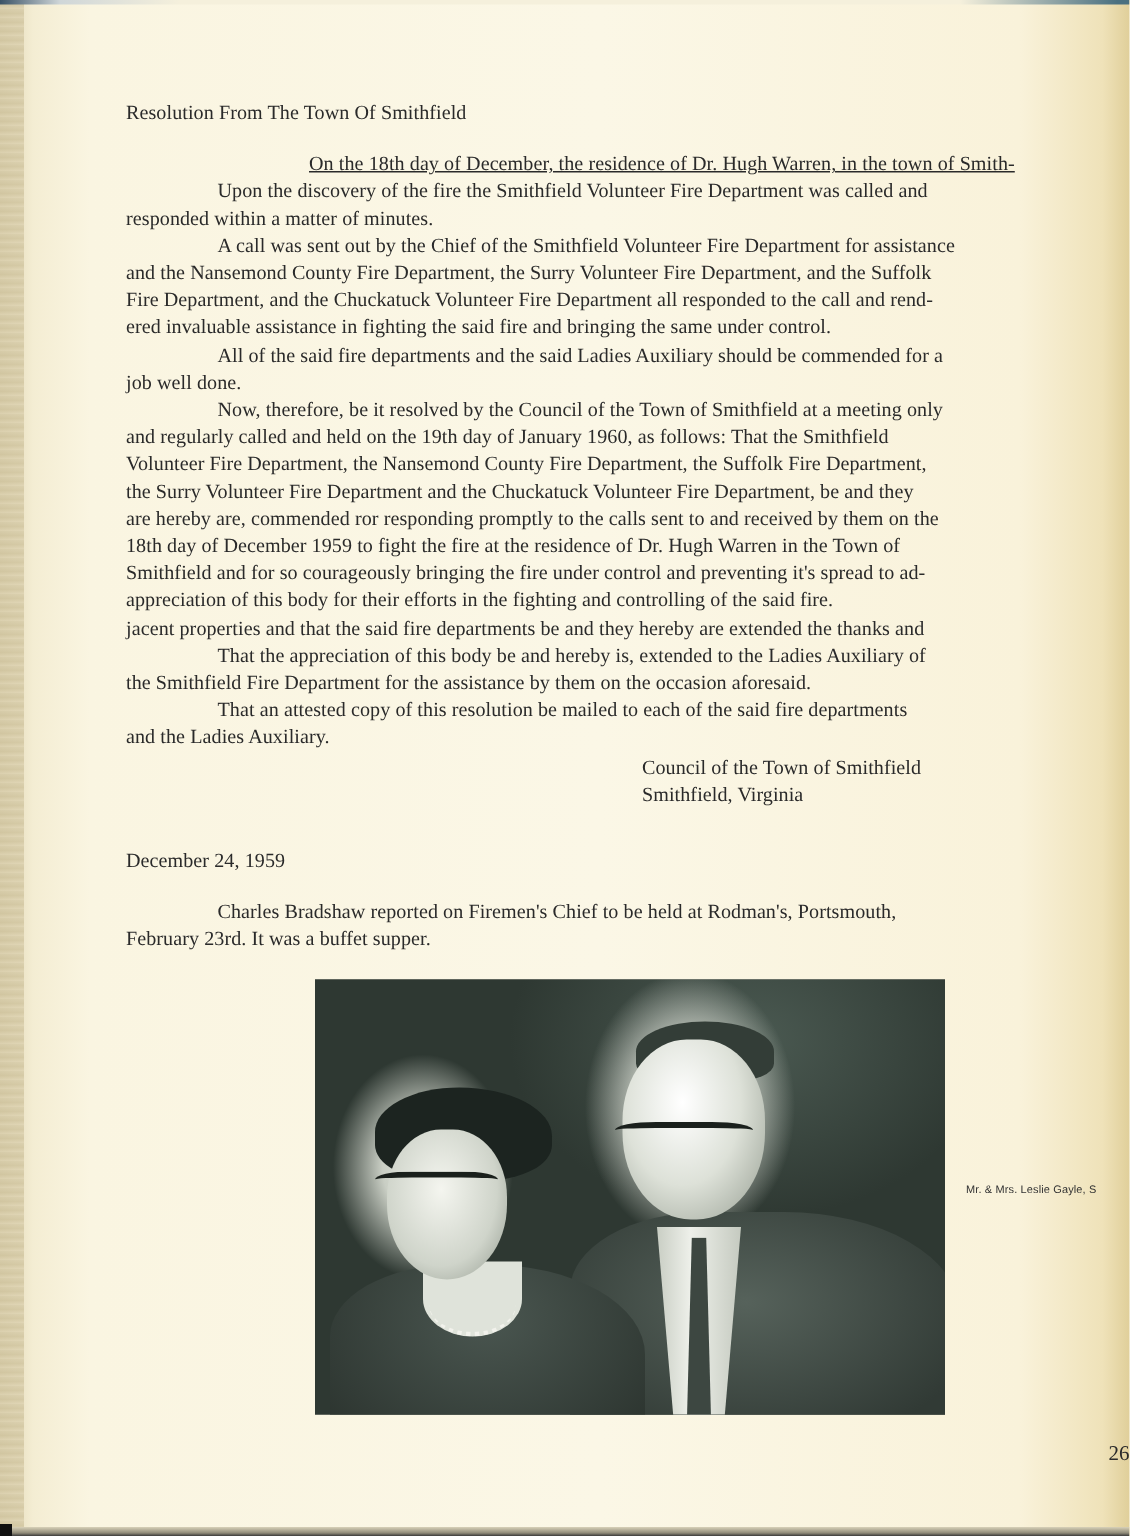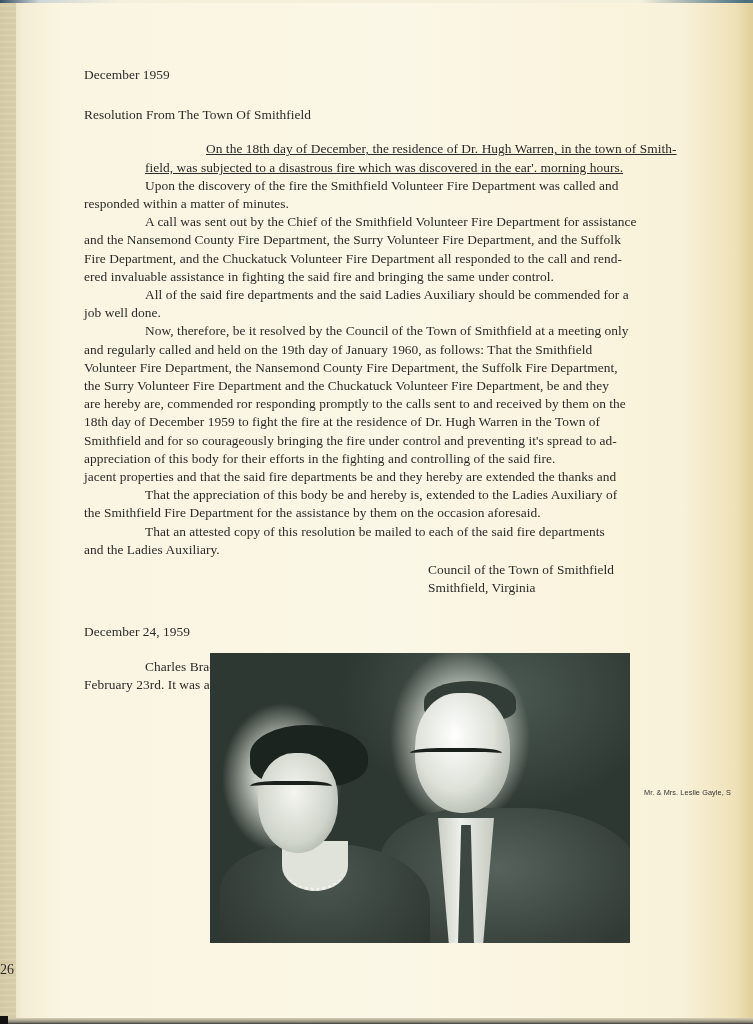--- a/index.html
+++ b/index.html
@@ -101,38 +101,36 @@
   .photo .tie-m {
     position: absolute; left: 248px; top: 172px; width: 16px; height: 120px;
     background: #3d4741; clip-path: polygon(20% 0, 80% 0, 100% 100%, 0 100%);
   }
   .caption {
     position: absolute; left: 644px; top: 788px;
     font-family: "Liberation Sans", "DejaVu Sans", sans-serif;
     font-size: 7.3px; color: #333; white-space: nowrap; letter-spacing: 0.1px;
   }
   .page-number {
-    position: absolute; left: 0; width: 753px; top: 962px; text-align: left;
+    position: absolute; left: 0; width: 753px; top: 962px; text-align: right;
     font-size: 14px; color: #2a2a2a;
   }
 </style>
 </head>
 <body>
 
 <div class="page">
   <div class="spine"></div>
   <div class="topedge"></div>
 
   <div class="content">
-    <p class="heading">December 1959</p>
     <p class="heading">Resolution From The Town Of Smithfield</p>
 
     <div class="para first">
       <span class="line ind">On the 18th day of December, the residence of Dr. Hugh Warren, in the town of Smith-</span>
-      <span class="line">field, was subjected to a disastrous fire which was discovered in the ear'. morning hours.</span>
     </div>
     <div class="para" style="text-indent:0">
       <span class="line ind">Upon the discovery of the fire the Smithfield Volunteer Fire Department was called and</span>
       <span class="line">responded within a matter of minutes.</span>
     </div>
     <div class="para" style="text-indent:0">
       <span class="line ind">A call was sent out by the Chief of the Smithfield Volunteer Fire Department for assistance</span>
       <span class="line">and the Nansemond County Fire Department, the Surry Volunteer Fire Department, and the Suffolk</span>
       <span class="line">Fire Department, and the Chuckatuck Volunteer Fire Department all responded to the call and rend-</span>
       <span class="line">ered invaluable assistance in fighting the said fire and bringing the same under control.</span>

